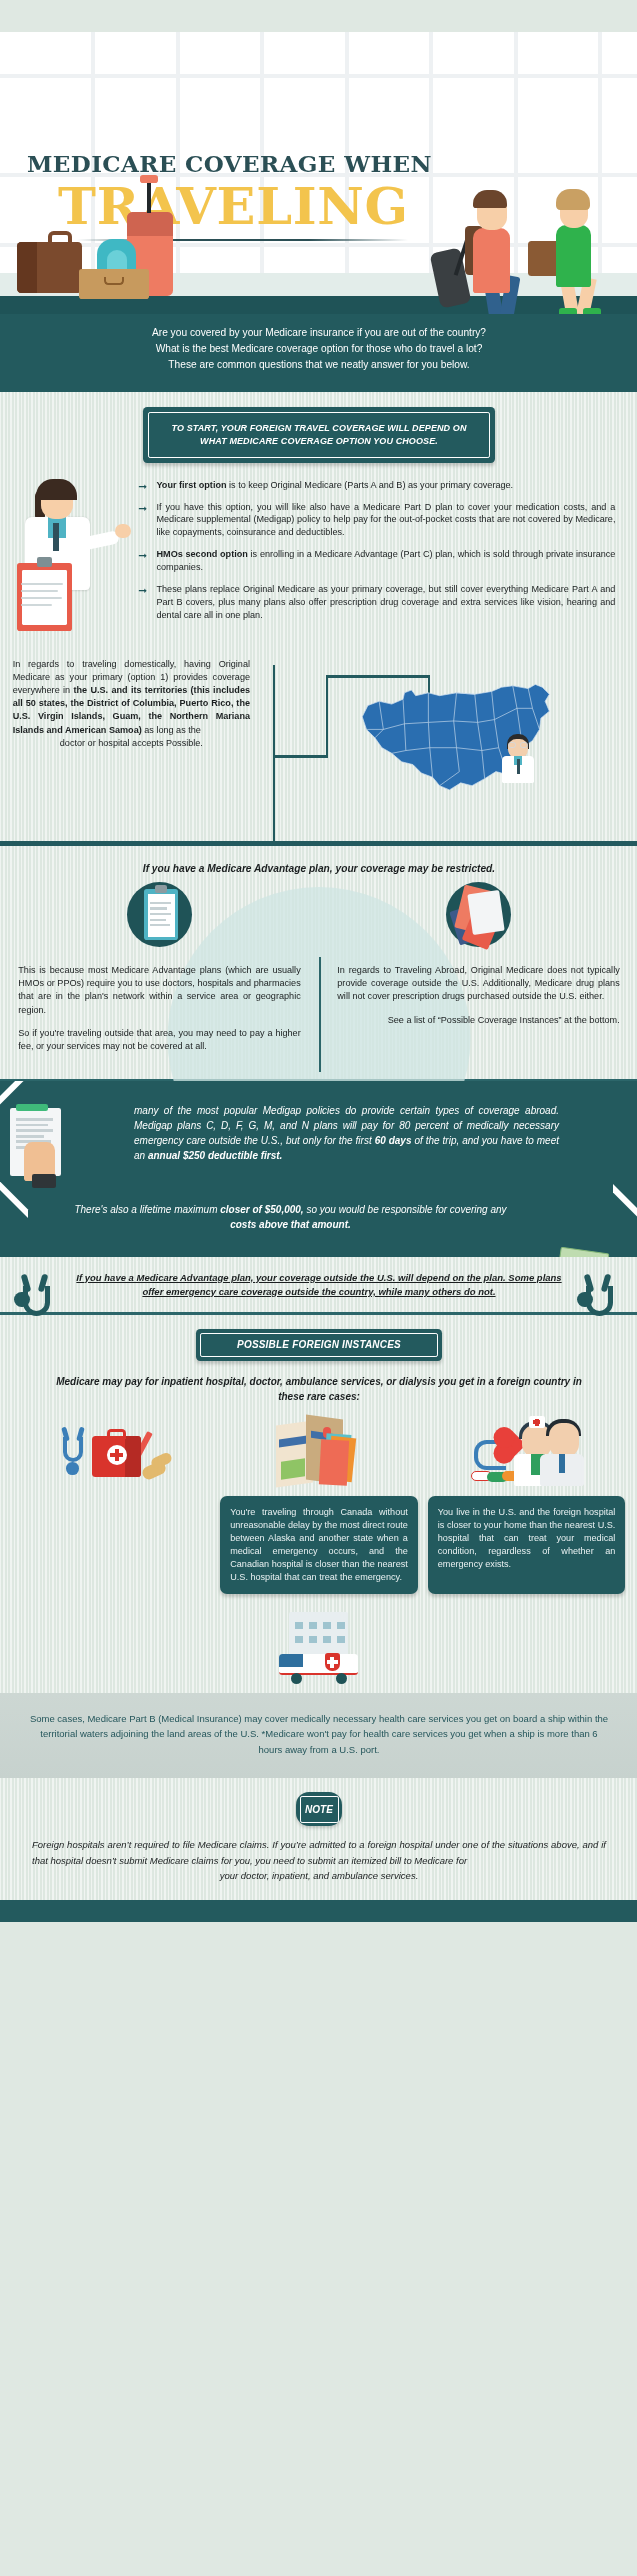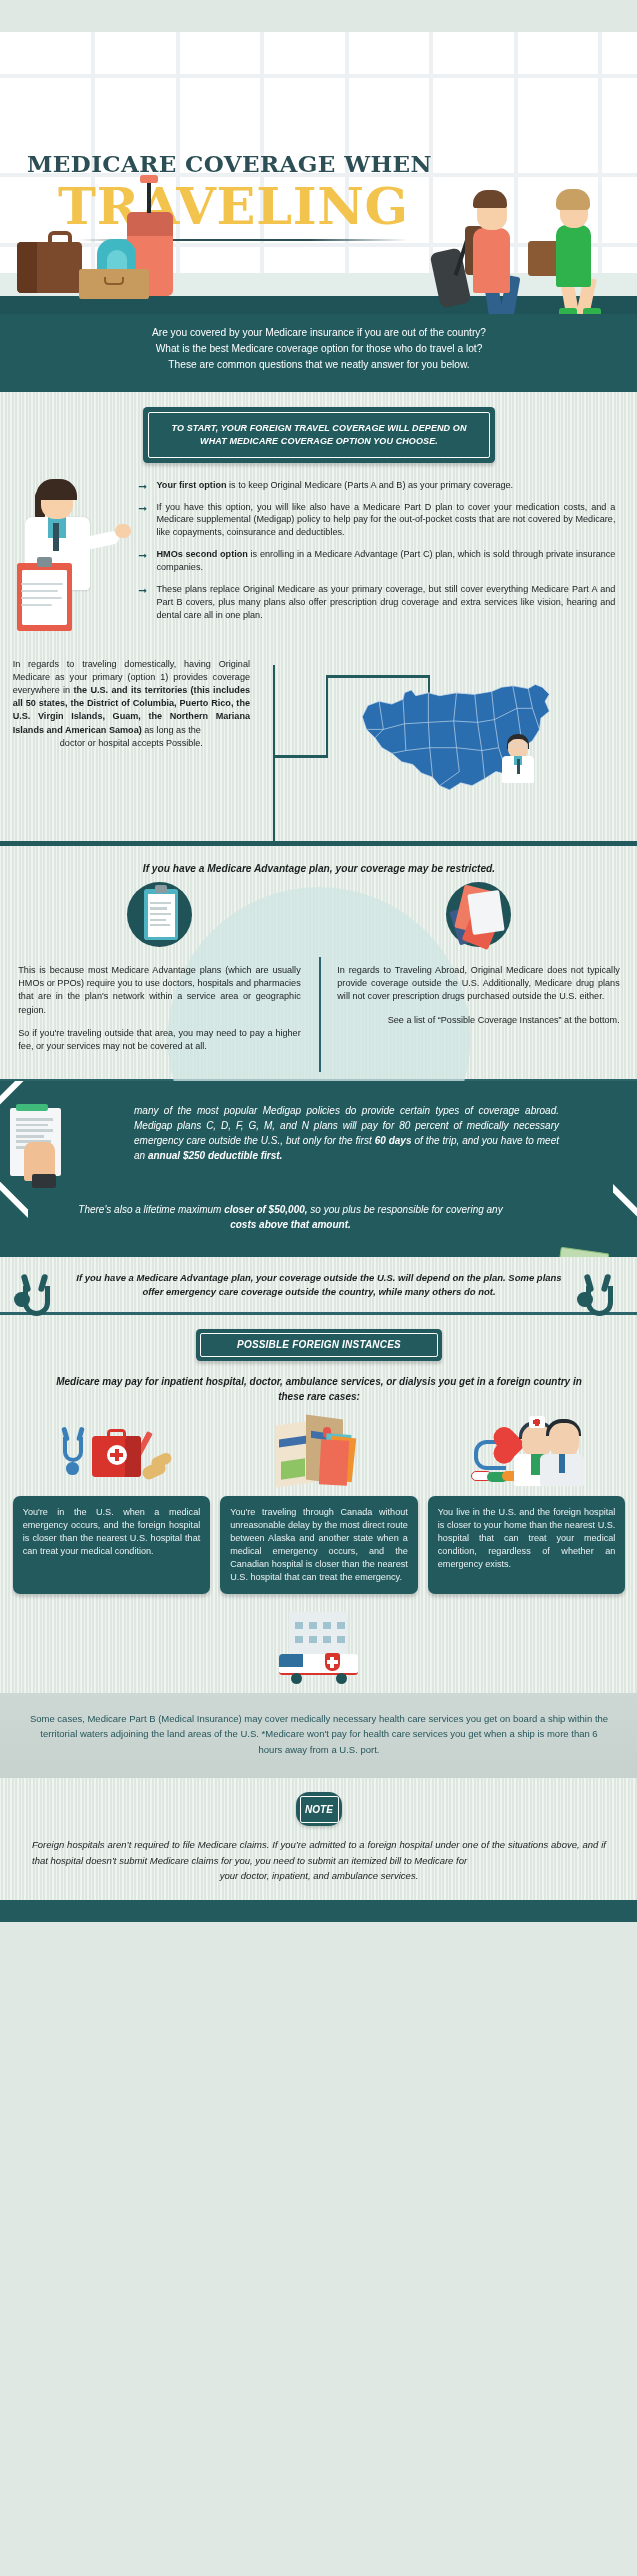--- a/index.html
+++ b/index.html
@@ -211,21 +211,21 @@
   .cuff-ico { position:absolute; left:32px; top:93px; width:24px; height:14px; background:#2f3538; border-radius:2.1px; }
   .money-ico { position:absolute; right:25px; top:166px; width:65px; height:39px; }
   .money-ico .b { position:absolute; width:49px; height:24px; background:#bfdcb0; border:1.4px solid #86b878; border-radius:2.1px; }
   .money-ico .b1 { left:0; top:10px; transform:rotate(-12deg); }
   .money-ico .b2 { left:11.3px; top:2.8px; transform:rotate(8deg); }
 
   
   .sec5 { padding: 14px 0 12.7px; position:relative; }
   .sec5 .txt {
     margin: 0 68px; text-align:center; font-style: italic; font-weight:bold;
-    font-size: 9.5px; line-height:1.5; color:#1b1f20;
+    font-size: 9.5px; line-height:1.5; color:#1b1f20;text-decoration:underline;
   }
   .steth { position:absolute; top:17px; width:44px; height:55px; }
   .steth.l { left:15.5px; }
   .steth.r { right:15.5px; }
   .steth .ear { position:absolute; top:0; width:6.3px; height:18.3px; background:#235a5e; border-radius:3.5px; }
   .steth .ear1 { left:7px; transform:rotate(-16deg); }
   .steth .ear2 { left:24px; transform:rotate(16deg); }
   .steth .tube { position:absolute; left:7px; top:12.7px; width:27px; height:30px; border:5.6px solid #235a5e; border-top:none; border-radius:0 0 15.5px 15.5px; }
   .steth .bell { position:absolute; left:-1.4px; top:18.3px; width:15.5px; height:15.5px; background:#235a5e; border-radius:7.7px; }
 
@@ -567,21 +567,21 @@
     <div class="medigap-p">
       <span>many of the most popular Medigap policies do provide certain types of coverage abroad. Medigap plans C, D, F, G, M, and N plans will pay for 80 percent of medically necessary emergency care outside the U.S., but only for the first </span><b>60 days</b><span> of the trip, and you have to meet an </span><b>annual $250 deductible first.</b>
     </div>
 
     <div class="money-ico">
       <div class="b b1"></div>
         <div class="b b2"></div>
     </div>
 
     <div class="medigap-p2">
-      <span>There's also a lifetime maximum </span><b>closer of $50,000,</b><span> so you plus be responsible for covering any </span><b>costs above that amount.</b>
+      <span>There's also a lifetime maximum </span><b>closer of $50,000,</b><span> so you would be responsible for covering any </span><b>costs above that amount.</b>
     </div>
   </div>
 
   <div class="sec5 striped">
     <div class="steth l">
       <div class="ear ear1"></div>
         <div class="ear ear2"></div>
         <div class="tube"></div>
         <div class="bell"></div>
     </div>
@@ -614,21 +614,20 @@
             <div class="syringe"></div>
             <div class="kit-box">
                 <div class="dark"></div>
                 <div class="hdl"></div>
               </div>
             <div class="kit-cross"></div>
             <div class="pill1"></div>
               <div class="pill2"></div>
           </div>
         </div>
-        <div class="card">You're in the U.S. when a medical emergency occurs, and the foreign hospital is closer than the nearest U.S. hospital that can treat your medical condition.</div>
       </div>
 
       <div class="card-col">
         <div class="card-ico">
           <div class="ico-map">
             <div class="p1"></div>
               <div class="s1"></div>
               <div class="g1"></div>
             <div class="p2"></div>
               <div class="s2"></div>

